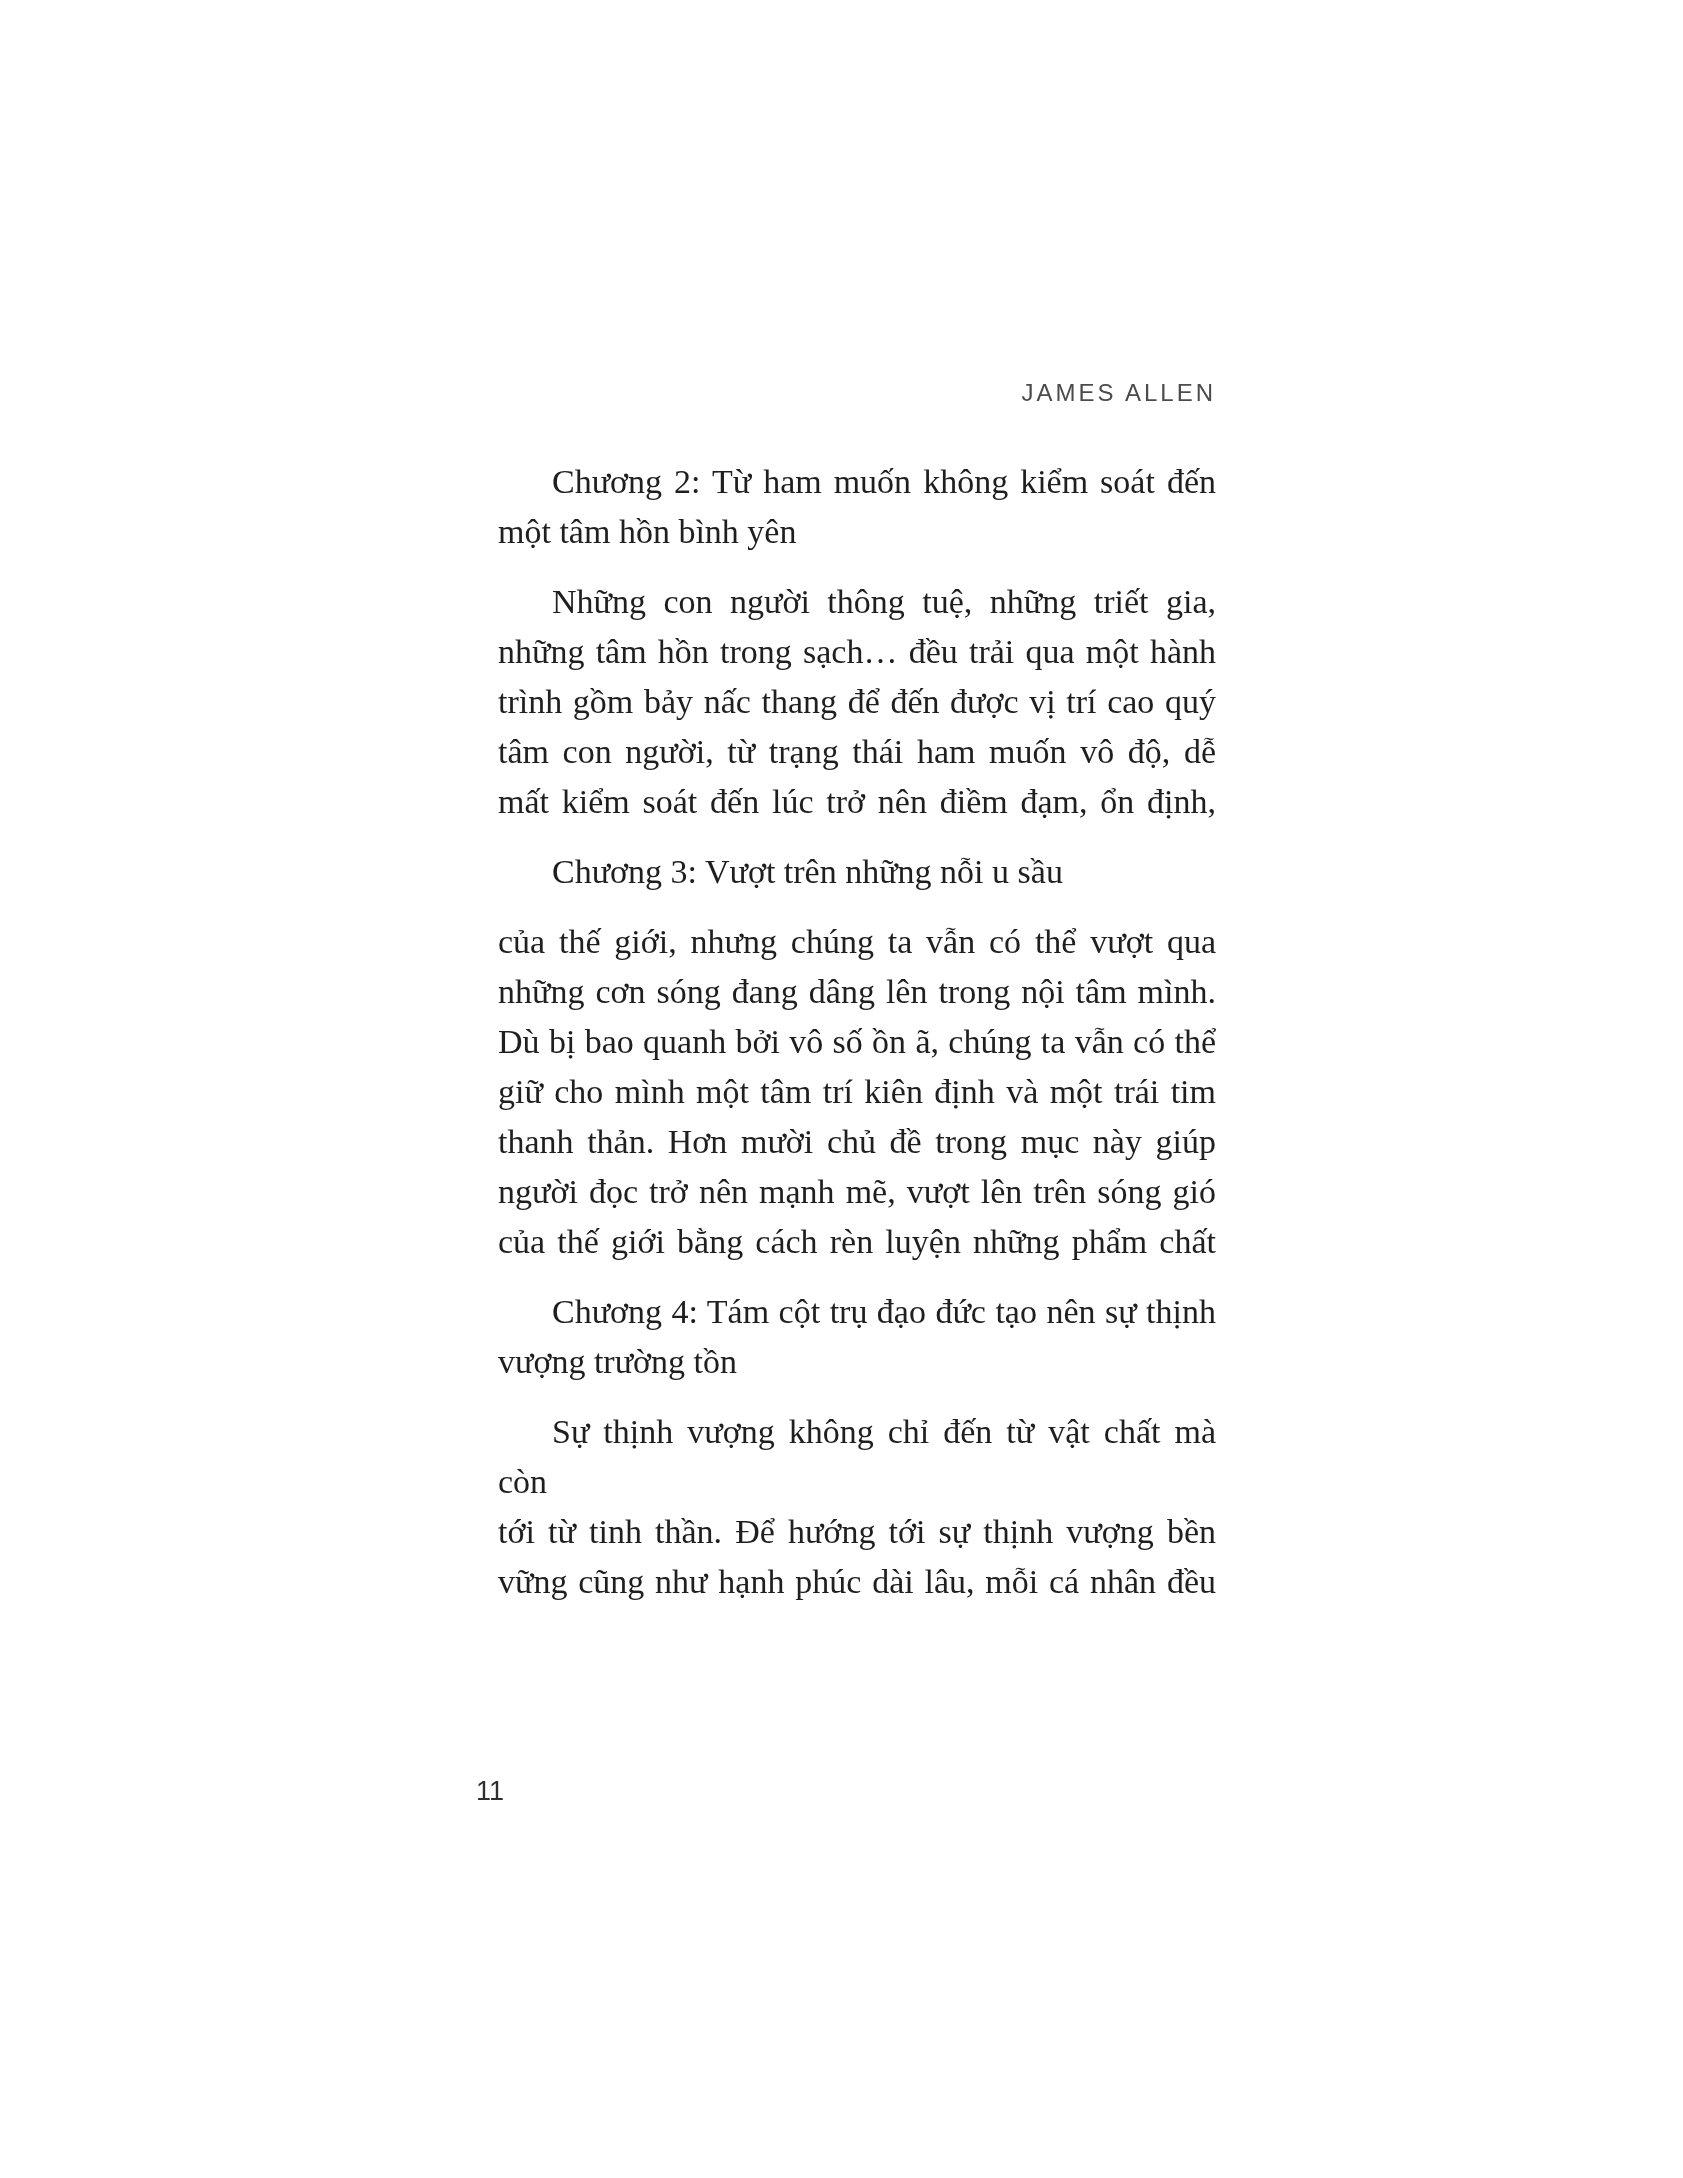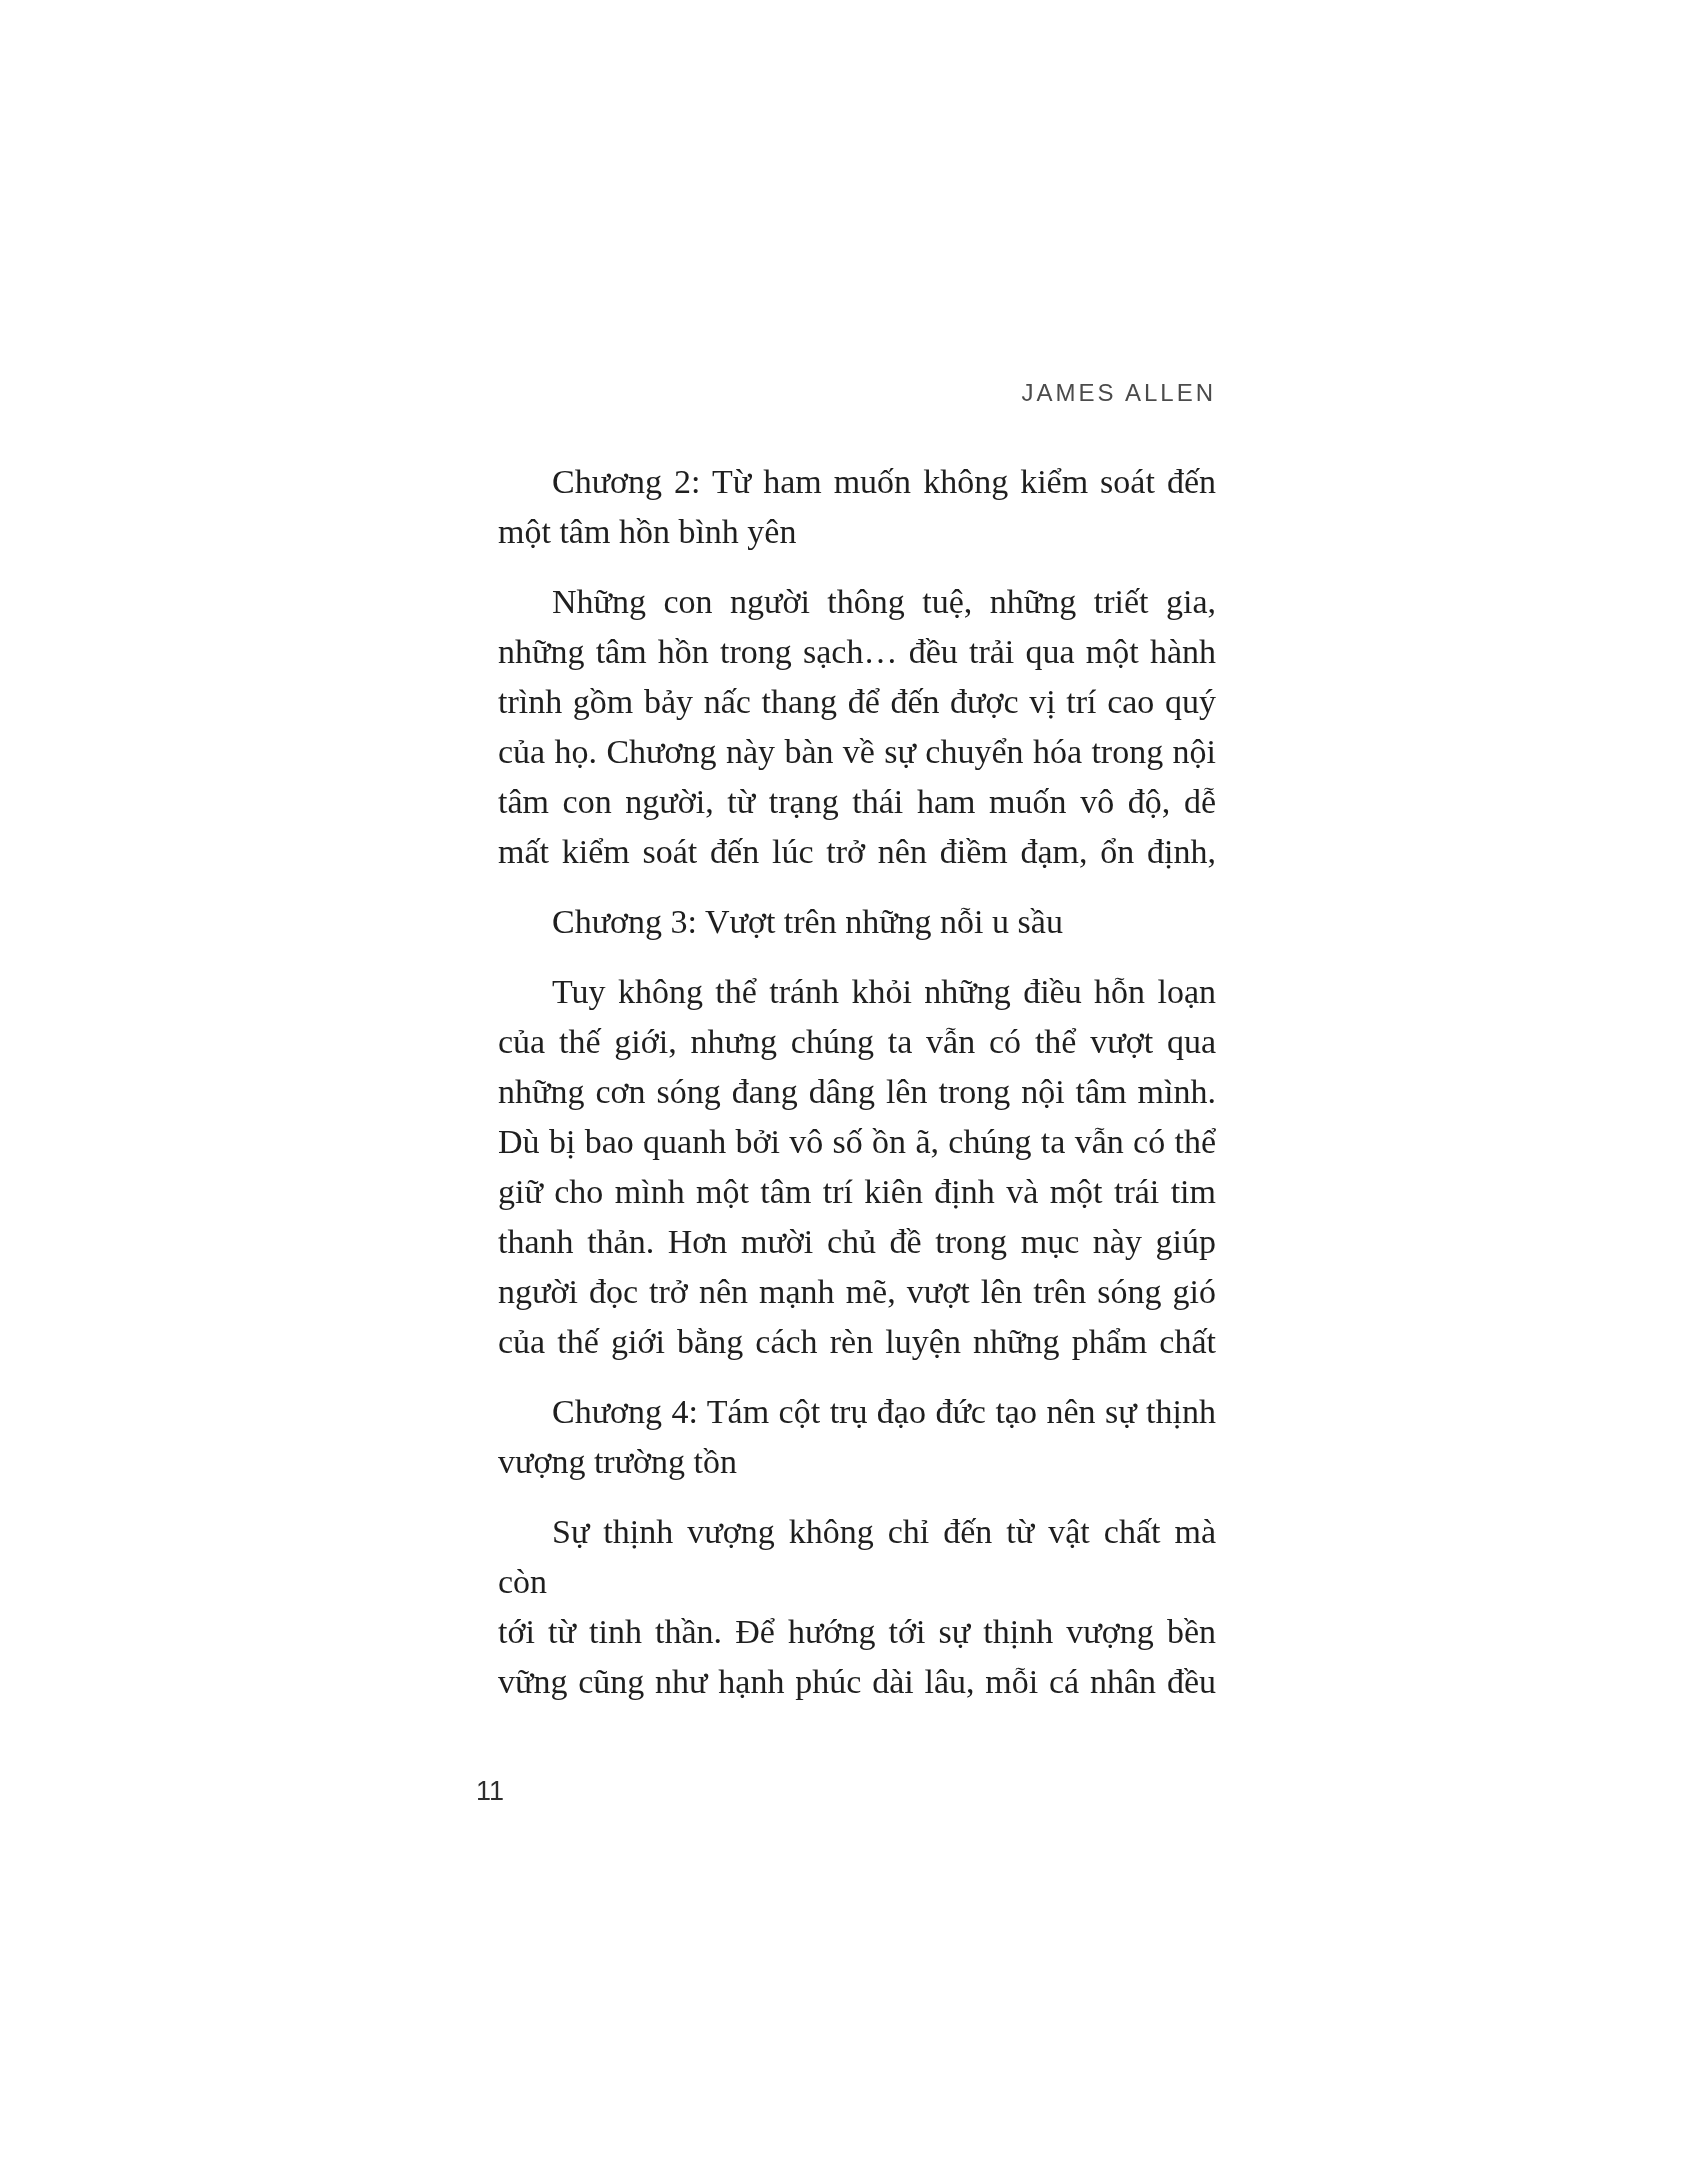--- a/index.html
+++ b/index.html
@@ -62,29 +62,27 @@
 
   <div class="text-column" id="text-column">
       <div class="block">
         <div class="line first">Chương 2: Từ ham muốn không kiểm soát đến</div>
         <div class="line last">một tâm hồn bình yên</div>
       </div>
       <div class="block">
         <div class="line first">Những con người thông tuệ, những triết gia,</div>
         <div class="line">những tâm hồn trong sạch… đều trải qua một hành</div>
         <div class="line">trình gồm bảy nấc thang để đến được vị trí cao quý</div>
-        <div class="line">của họ. Chương này bàn về sự chuyển hóa trong nội</div>
         <div class="line">tâm con người, từ trạng thái ham muốn vô độ, dễ</div>
         <div class="line">mất kiểm soát đến lúc trở nên điềm đạm, ổn định,</div>
       </div>
       <div class="block">
         <div class="line first last">Chương 3: Vượt trên những nỗi u sầu</div>
       </div>
       <div class="block">
-        <div class="line first">Tuy không thể tránh khỏi những điều hỗn loạn</div>
         <div class="line">của thế giới, nhưng chúng ta vẫn có thể vượt qua</div>
         <div class="line">những cơn sóng đang dâng lên trong nội tâm mình.</div>
         <div class="line">Dù bị bao quanh bởi vô số ồn ã, chúng ta vẫn có thể</div>
         <div class="line">giữ cho mình một tâm trí kiên định và một trái tim</div>
         <div class="line">thanh thản. Hơn mười chủ đề trong mục này giúp</div>
         <div class="line">người đọc trở nên mạnh mẽ, vượt lên trên sóng gió</div>
         <div class="line">của thế giới bằng cách rèn luyện những phẩm chất</div>
       </div>
       <div class="block">
         <div class="line first">Chương 4: Tám cột trụ đạo đức tạo nên sự thịnh</div>

